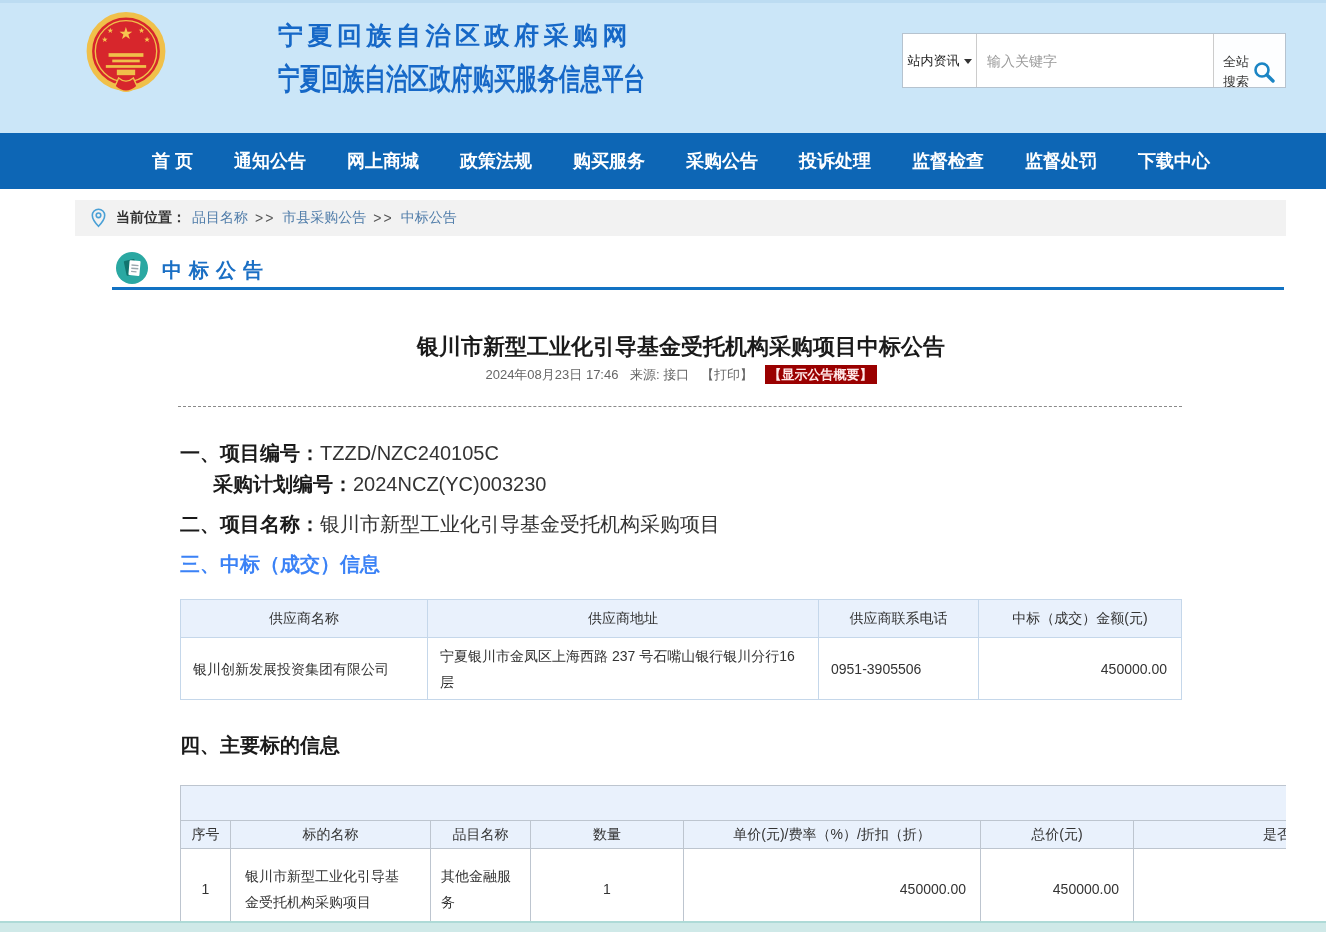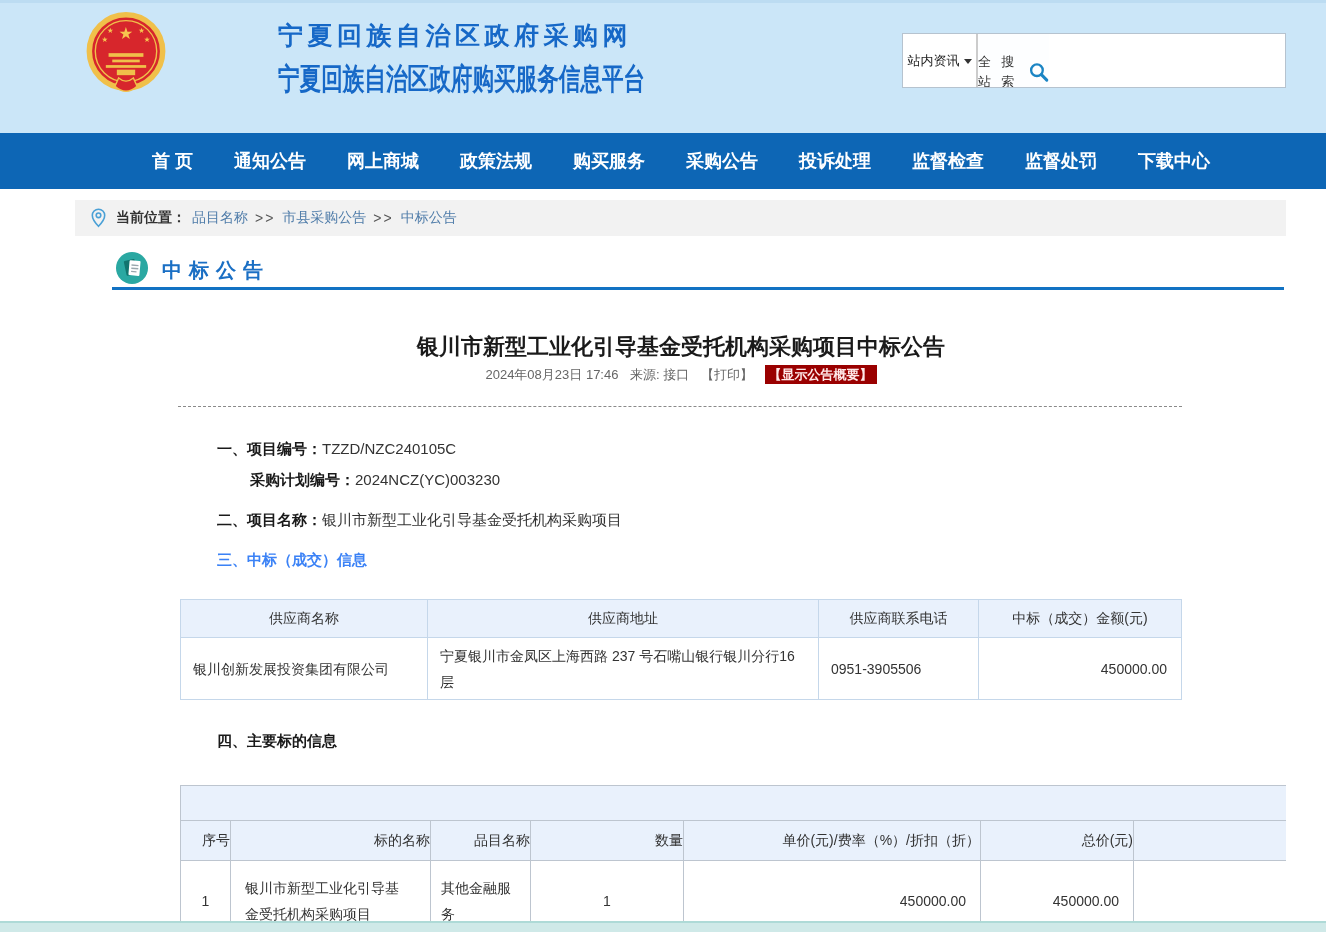--- a/index.html
+++ b/index.html
@@ -22,21 +22,21 @@
             background:#fff; border:1px solid #b6c3cf; display:flex; }
   .search-cat { width:74px; border-right:1px solid #ccc; display:flex; align-items:center;
                 justify-content:center; gap:4px; font-size:13px; color:#222; cursor:pointer; }
   .caret { width:0; height:0; border-left:4px solid transparent; border-right:4px solid transparent;
            border-top:5px solid #333; margin-top:2px; }
   .search-input { flex:1; border:none; outline:none; font-size:14px; padding:0 10px; color:#333;
                   font-family:"Liberation Sans","DejaVu Sans",sans-serif; }
   .search-input::placeholder { color:#9a9a9a; }
   .search-btn { width:72px; border-left:1px solid #ccc; display:flex; justify-content:center;
                 gap:3px; overflow:hidden; cursor:pointer; background:#fdfeff; }
-  .search-btn-text { display:flex; flex-direction:row; line-height:20px; margin-top:18px;
+  .search-btn-text { display:flex; flex-direction:column; line-height:20px; margin-top:18px;
                      font-size:13px; color:#333; }
   .search-btn svg { margin-top:26px; }
 
   
   .nav { position:absolute; top:133px; left:0; width:1326px; height:56px; background:#0d66b5;
          display:flex; align-items:center; padding-left:152px; gap:41px; }
   .nav-item { color:#fff; font-size:18px; font-weight:bold; white-space:nowrap; cursor:pointer; }
 
   
   .breadcrumb { position:absolute; top:200px; left:75px; width:1211px; height:36px; background:#f2f2f2;
@@ -55,42 +55,42 @@
   
   .art-title { position:absolute; top:332px; left:180px; width:1002px; text-align:center;
                font-size:22px; font-weight:bold; color:#1a1a1a; }
   .art-meta { position:absolute; top:366px; left:180px; width:1002px; text-align:center;
               font-size:13px; color:#666; }
   .art-meta span { margin:0 4px; }
   .meta-badge { background:#9a0000; color:#ffe9e9; font-weight:bold; padding:2px 4px; cursor:pointer; }
   .meta-print { cursor:pointer; }
   .dashes { position:absolute; top:406px; left:178px; width:1004px; border-top:1px dashed #8a8a8a; }
 
-  .para { position:absolute; font-size:15px; color:#333;margin-left:37px; }
+  .para { position:absolute; font-size:20px; color:#333; }
   .para b { color:#1a1a1a; }
   .p1 { left:180px; top:440px; }
   .p2 { left:213px; top:471px; }
   .p3 { left:180px; top:511px; }
   .h3 { left:180px; top:551px; font-weight:bold; color:#3b82f6; }
   .h4 { left:180px; top:732px; font-weight:bold; color:#1a1a1a; }
 
   
   .t1 { position:absolute; left:180px; top:599px; width:1001px; border-collapse:collapse;
         table-layout:fixed; font-size:14px; color:#333;padding-left:28px; }
   .t1 th, .t1 td { border:1px solid #c5d7ea; font-weight:normal; }
   .t1 th { background:#e9f1fc; height:38px; text-align:center; }
   .t1 td { height:62px; padding:4px 12px; line-height:26px; }
   .t1 .num { text-align:right; padding-right:14px; }
 
   
   .t2wrap { position:absolute; left:180px; top:785px; width:1106px; height:147px; overflow:hidden; }
   .t2 { width:1240px; border-collapse:collapse; table-layout:fixed; font-size:14px; color:#333; }
   .t2 th, .t2 td { border:1px solid #bdc5cf; font-weight:normal; }
   .t2 .band td { background:#e9f1fc; height:35px; }
-  .t2 th { background:#e9f1fc; height:40px; text-align:right; }
+  .t2 th { background:#e9f1fc; height:28px; text-align:center; }
   .t2 tr.data td { height:80px; line-height:26px; }
   .t2 .ctr { text-align:center; }
   .t2 .lft { padding:4px 18px 4px 14px; }
   .t2 .lft2 { padding:4px 8px 4px 10px; }
   .t2 .num { text-align:right; padding-right:14px; }
 
   
   .strip { position:absolute; left:0; top:921px; width:1326px; height:11px;
            background:#cfe9e8; border-top:2px solid #aedad7; z-index:5; }
 </style>
@@ -117,20 +117,21 @@
     <div class="site-titles">
       <div class="site-title1">宁夏回族自治区政府采购网</div>
       <div class="site-title2">宁夏回族自治区政府购买服务信息平台</div>
     </div>
 
     <div class="search">
       <div class="search-cat">
         <span>站内资讯</span>
         <span class="caret"></span>
       </div>
+      <input class="search-input" value="" placeholder="输入关键字" style="">
       <div class="search-btn">
         <span class="search-btn-text">
           <span>全站</span>
           <span>搜索</span>
         </span>
         <svg width="24" height="24" viewBox="0 0 24 24">
           <circle cx="10" cy="10" r="6.5" fill="none" stroke="#1b85c4" stroke-width="2.6"></circle>
           <line x1="15" y1="15" x2="21" y2="21" stroke="#1b85c4" stroke-width="3.4" stroke-linecap="round"></line>
         </svg>
       </div>

